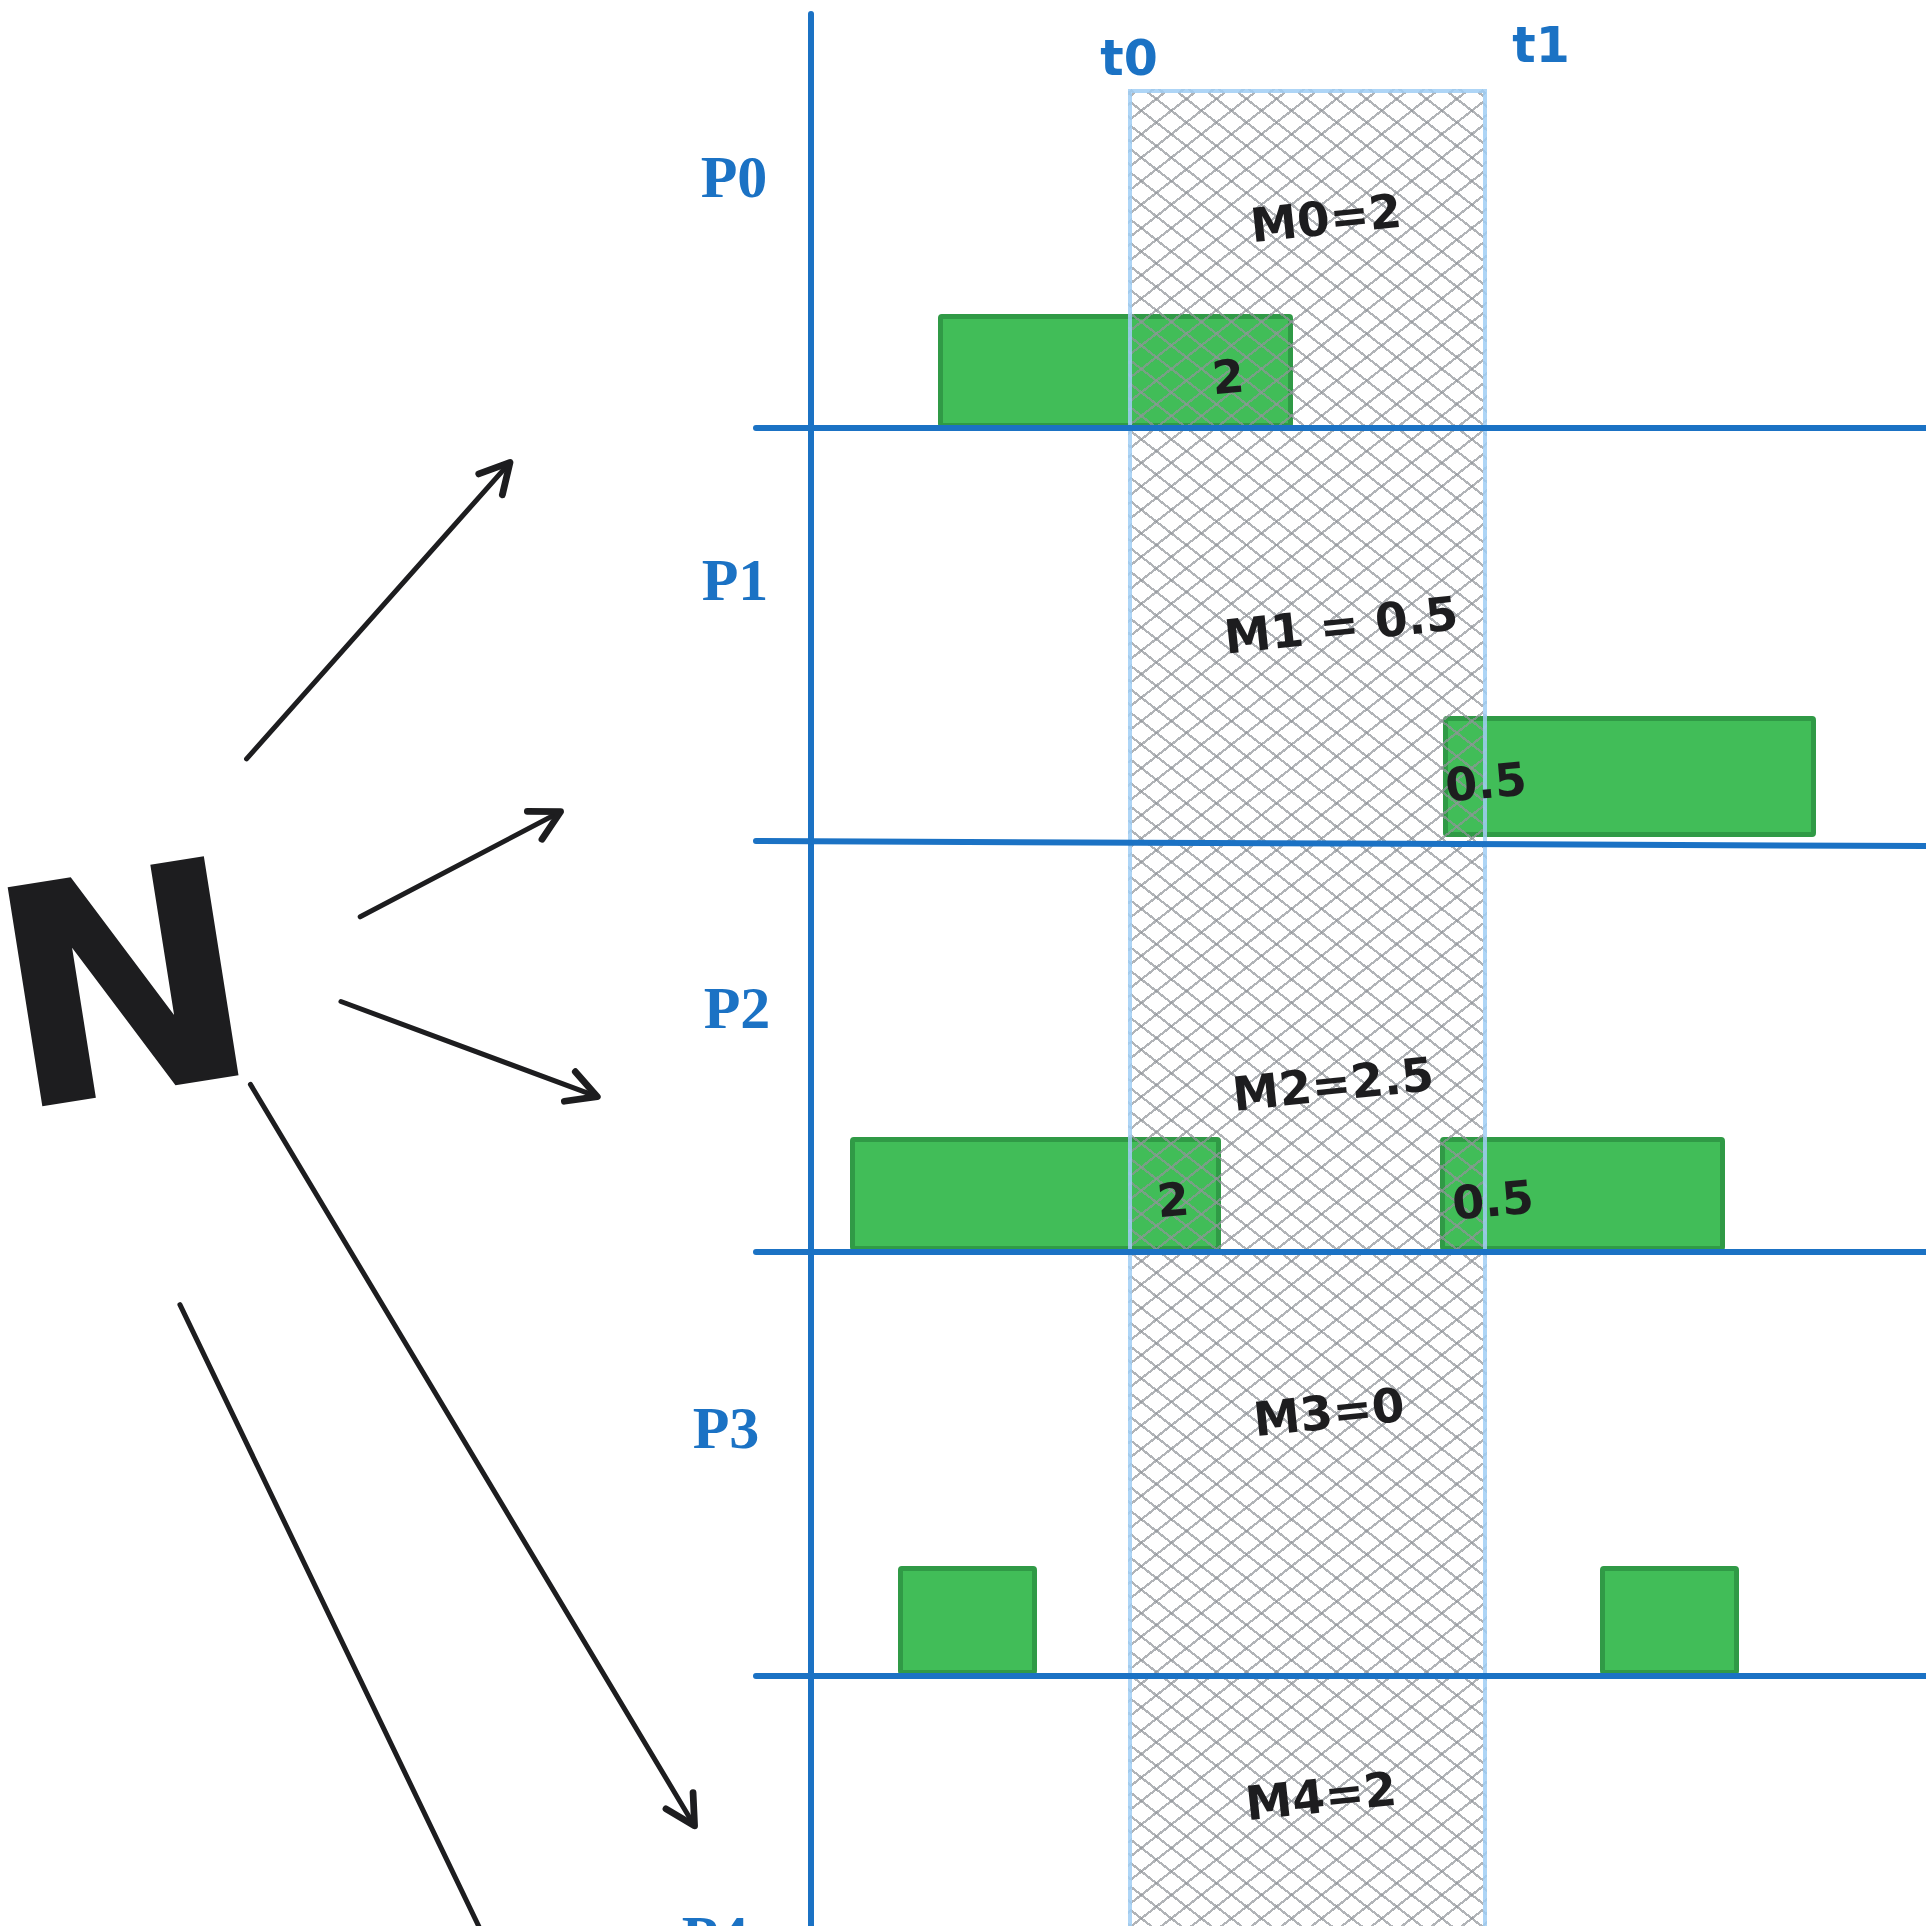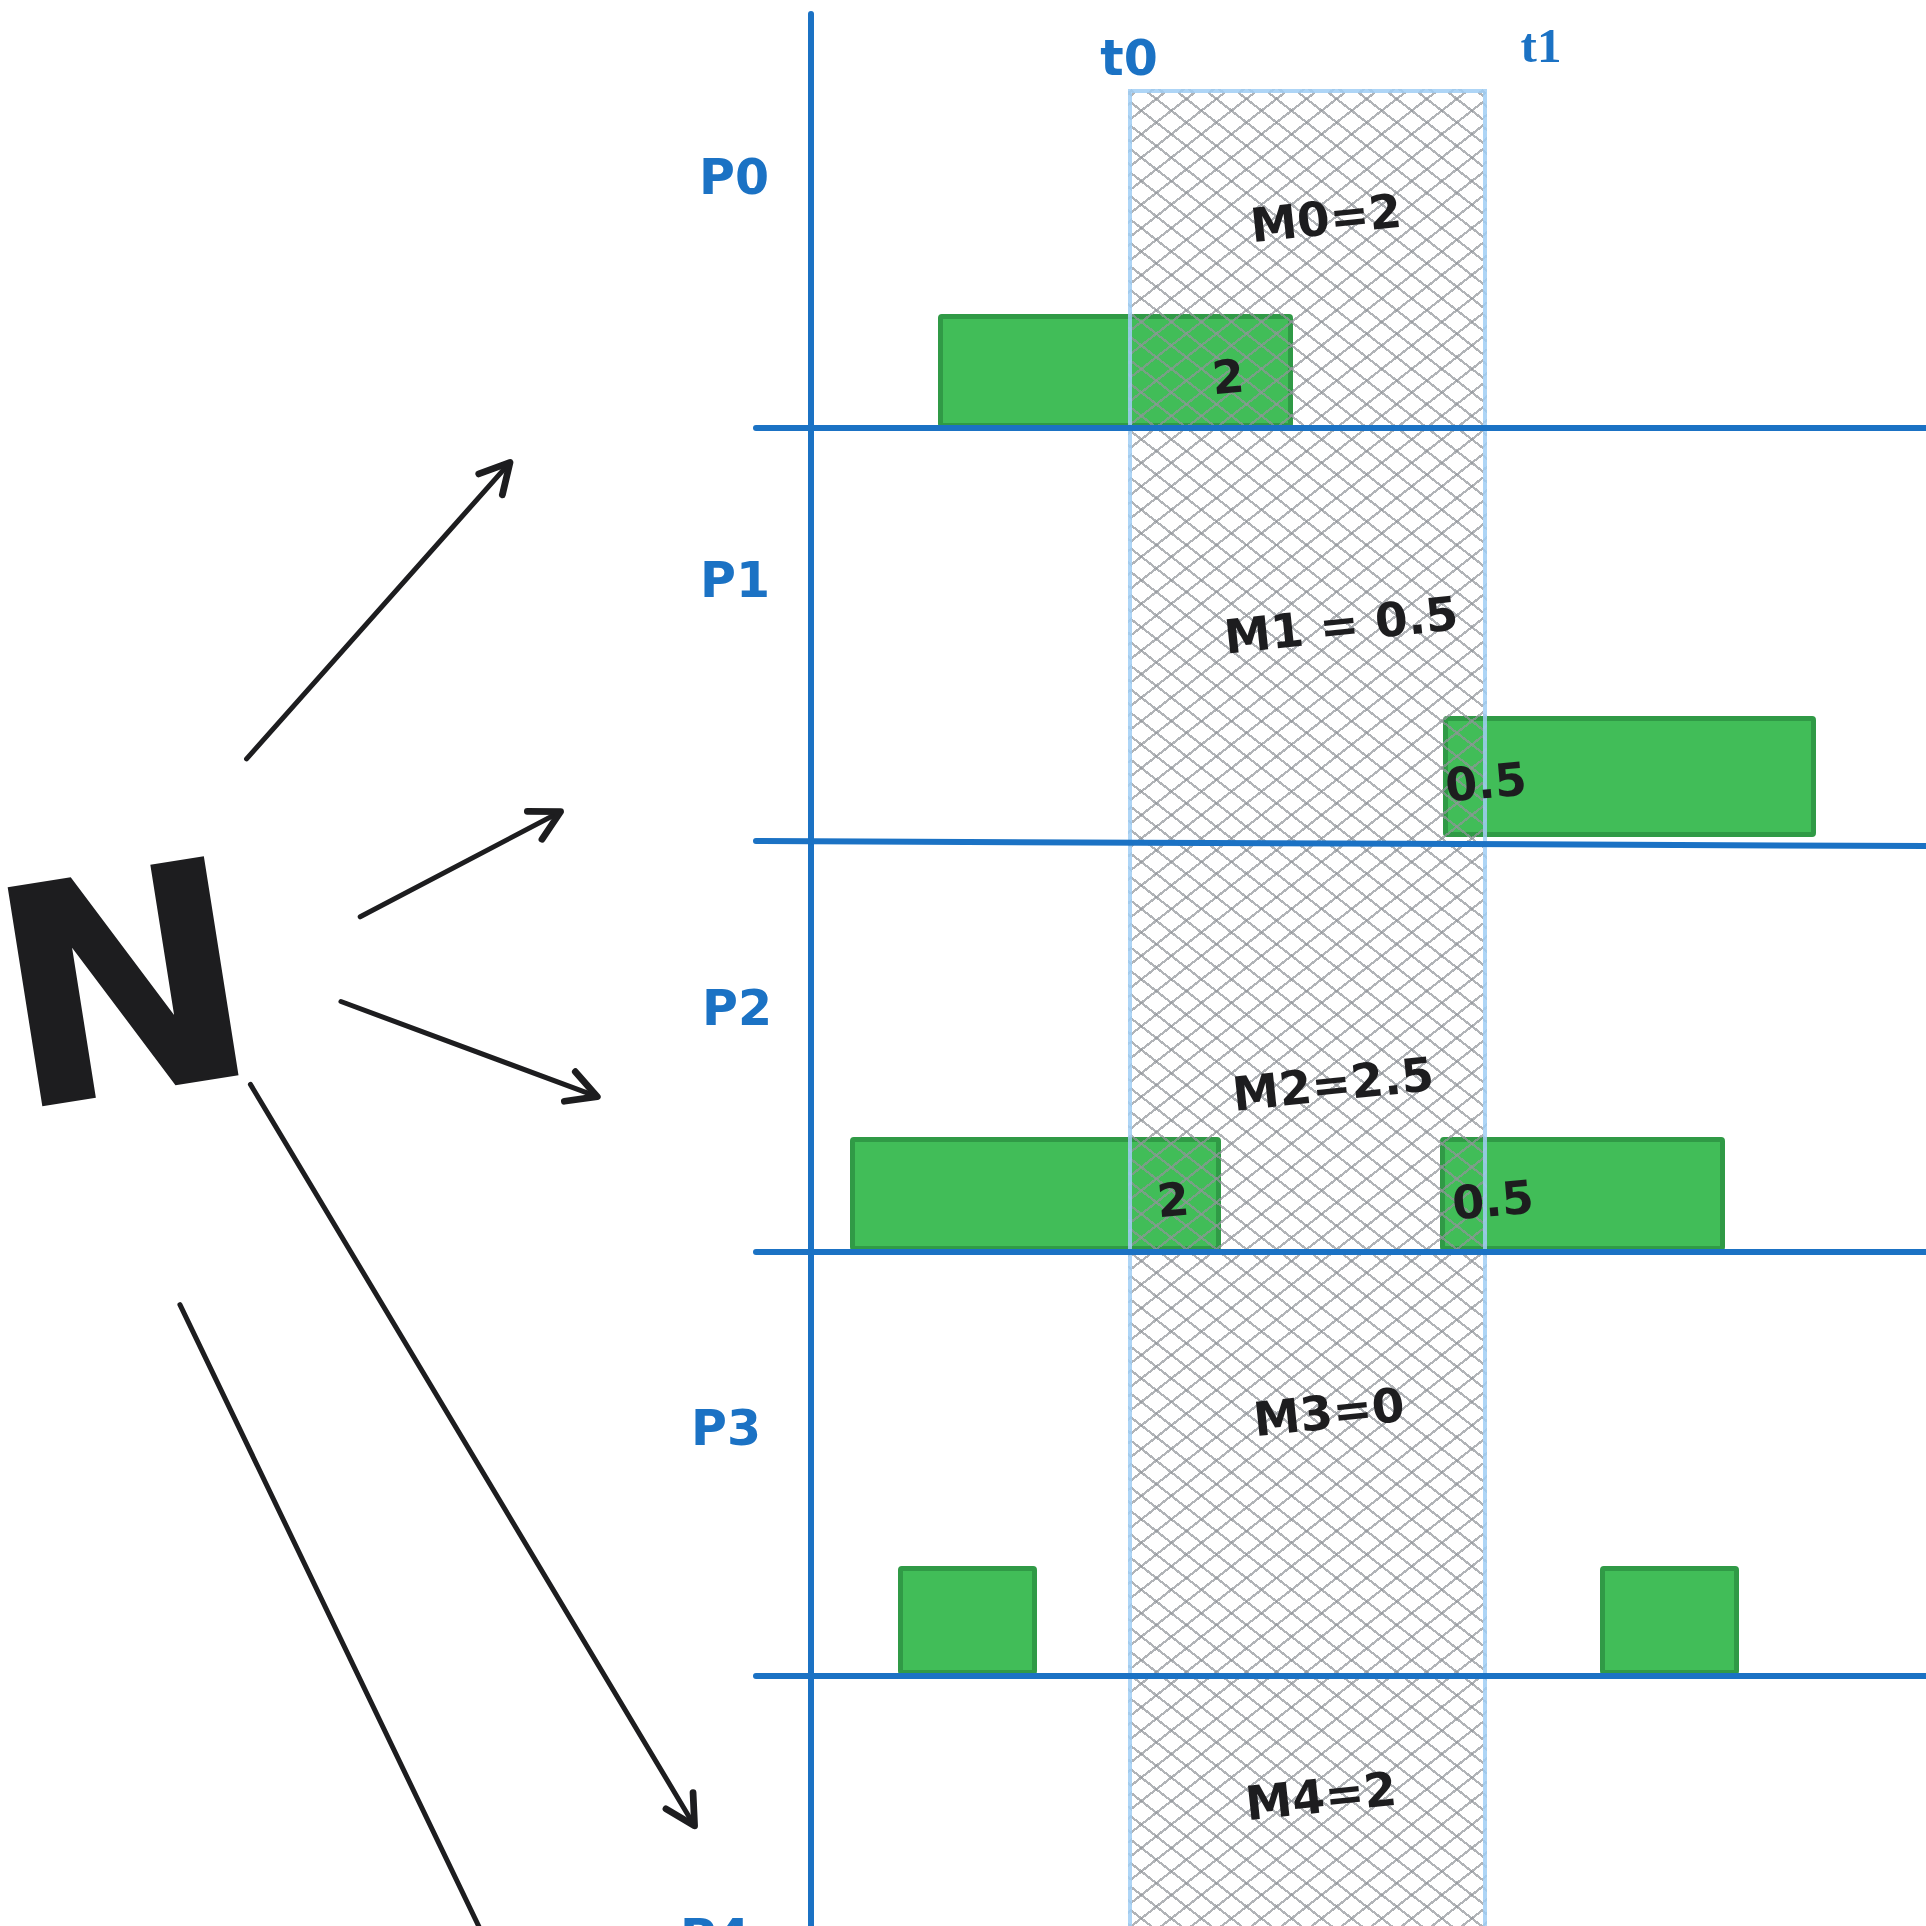--- a/index.html
+++ b/index.html
@@ -34,21 +34,21 @@
   }
   
   .bar{
     position:absolute;box-sizing:border-box;
     background:#41bd58;border:5px solid #309a46;border-radius:3.9px;
     z-index:2;
   }
   
   .txt{position:absolute;transform:translate(-50%,-50%);white-space:nowrap;z-index:6;}
   .blue{color:#1b72c4;font-weight:bold;}
-  .plabel{font-size:49px;}
+  .plabel{font-size:60px;font-family:Liberation Serif, serif;}
   .tlabel{font-size:49px;text-align:center;}
   .mlabel{color:#1d1d1f;font-weight:bold;font-size:47px;transform:translate(-50%,-50%) rotate(-6deg);}
   .bval{color:#1d1d1f;font-weight:bold;font-size:46px;transform:translate(-50%,-50%) rotate(-5deg);}
   .nletter{
     color:#1d1d1f;font-weight:bold;font-size:304px;line-height:1;
     transform:translate(-50%,-50%) rotate(-9deg);
   }
   
   .arrows{position:absolute;left:0;top:0;width:2163px;height:2785px;z-index:5;}
 </style>
@@ -70,21 +70,21 @@
     <line x1="467" y1="3387" x2="1728" y2="6010" stroke="#1d1d1f" stroke-width="13" stroke-linecap="round" marker-end="url(#ah)"></line>
   </svg>
 
   <div class="txt nletter" style="left:124px;top:987px;">N</div>
 
   <div class="vaxis"></div>
 
   <div class="band"></div>
 
   <div class="txt blue tlabel" style="left:1129px;top:58px;">t0</div>
-  <div class="txt blue tlabel" style="left:1541px;top:45px;font-family:Liberation Serif, serif;">t1</div>
+  <div class="txt blue tlabel" style="left:1541px;top:45px;">t1</div>
 
   <div class="txt blue plabel" style="left:734px;top:177px;">P0</div>
   <div class="txt mlabel" style="left:1326px;top:218px;">M0=2</div>
   <div class="bar" style="left:938px;top:314px;width:355px;height:114px;"></div>
   <div class="txt bval" style="left:1228px;top:377px;">2</div>
   <div class="timeline" style="top:425px;height:6.2px;"></div>
 
   <div class="txt blue plabel" style="left:735px;top:580px;">P1</div>
   <div class="txt mlabel" style="left:1341px;top:625px;">M1 = 0.5</div>
   <div class="bar" style="left:1443px;top:716px;width:373px;height:121px;"></div>

